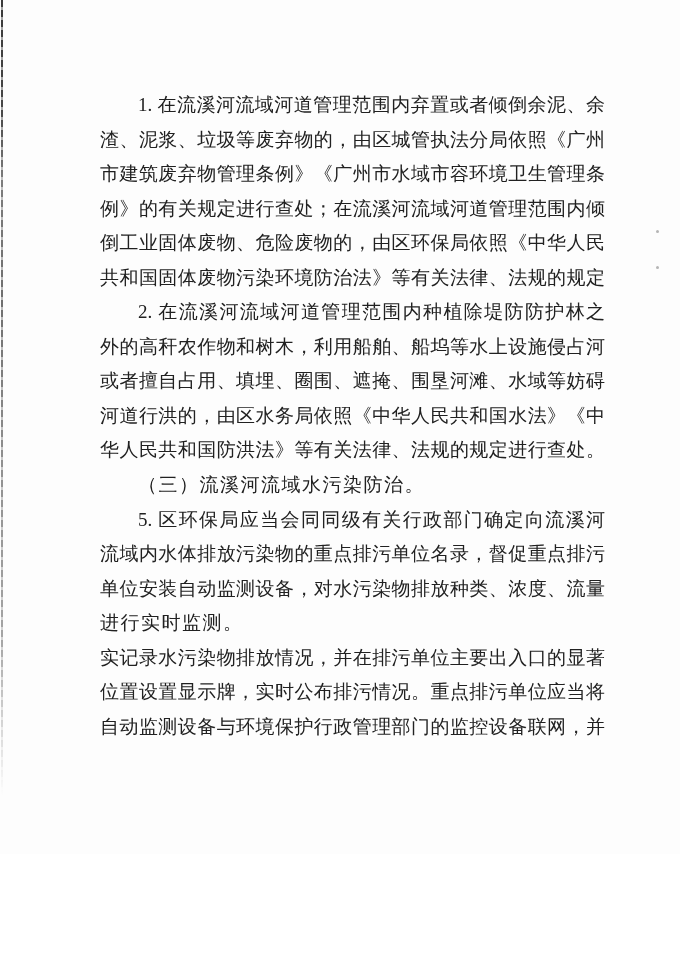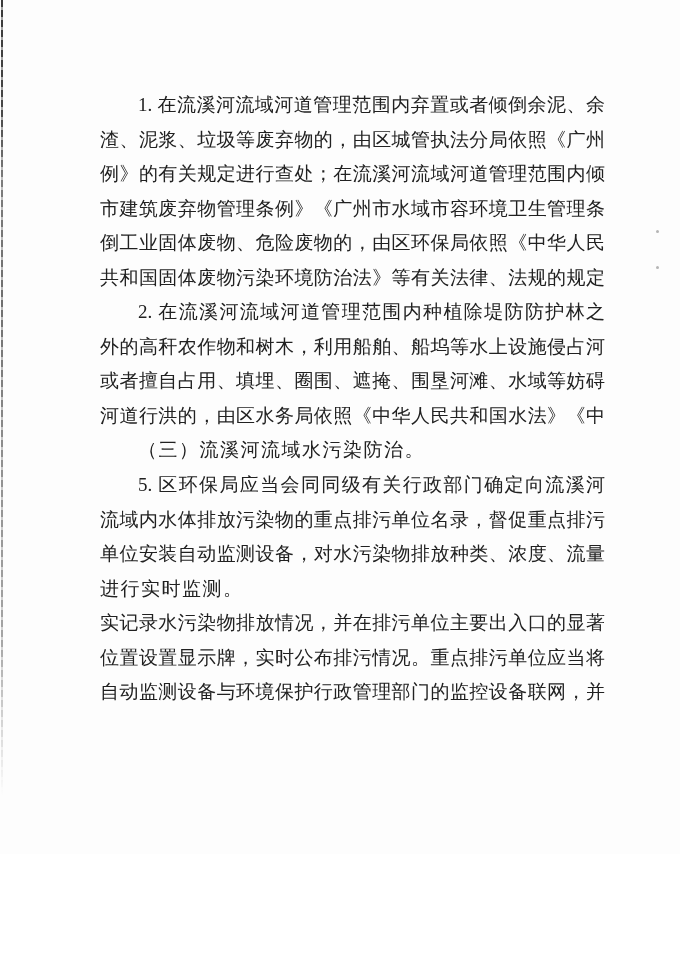--- a/index.html
+++ b/index.html
@@ -89,28 +89,29 @@
 
 <div class="page">
 
   <div class="scan-edge"></div>
   <div class="speck s1"></div>
   <div class="speck s2"></div>
 
   <main class="doc">
     <div class="ln fill indent">1. 在流溪河流域河道管理范围内弃置或者倾倒余泥、余</div>
     <div class="ln fill">渣、泥浆、垃圾等废弃物的，由区城管执法分局依照《广州</div>
+    <div class="ln fill">市建筑废弃物管理条例》《广州市水域市容环境卫生管理条</div>
     <div class="ln fill">例》的有关规定进行查处；在流溪河流域河道管理范围内倾</div>
-    <div class="ln fill">市建筑废弃物管理条例》《广州市水域市容环境卫生管理条</div>
     <div class="ln fill">倒工业固体废物、危险废物的，由区环保局依照《中华人民</div>
     <div class="ln fill">共和国固体废物污染环境防治法》等有关法律、法规的规定</div>
     <div class="ln fill indent">2. 在流溪河流域河道管理范围内种植除堤防防护林之</div>
     <div class="ln fill">外的高秆农作物和树木，利用船舶、船坞等水上设施侵占河</div>
     <div class="ln fill">或者擅自占用、填埋、圈围、遮掩、围垦河滩、水域等妨碍</div>
     <div class="ln fill">河道行洪的，由区水务局依照《中华人民共和国水法》《中</div>
+    <div class="ln fill">华人民共和国防洪法》等有关法律、法规的规定进行查处。</div>
     <div class="ln plain indent">（三）流溪河流域水污染防治。</div>
     <div class="ln fill indent">5. 区环保局应当会同同级有关行政部门确定向流溪河</div>
     <div class="ln fill">流域内水体排放污染物的重点排污单位名录，督促重点排污</div>
     <div class="ln fill">单位安装自动监测设备，对水污染物排放种类、浓度、流量</div>
     <div class="ln plain">进行实时监测。</div>
     <div class="ln fill">实记录水污染物排放情况，并在排污单位主要出入口的显著</div>
     <div class="ln fill">位置设置显示牌，实时公布排污情况。重点排污单位应当将</div>
     <div class="ln fill">自动监测设备与环境保护行政管理部门的监控设备联网，并</div>
   </main>
 

